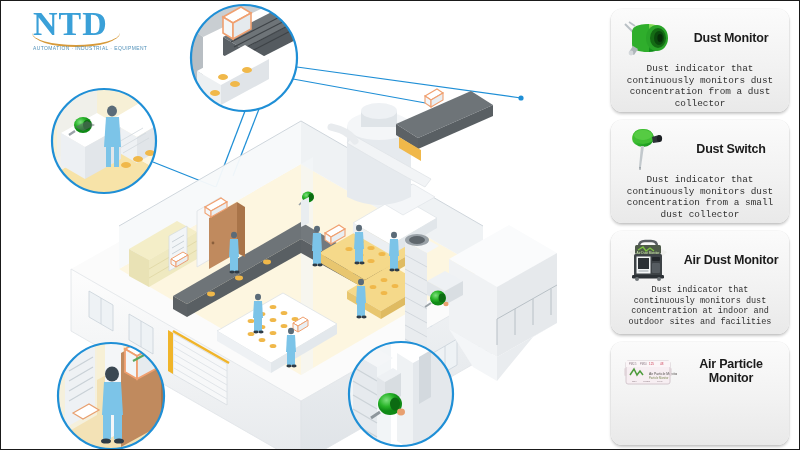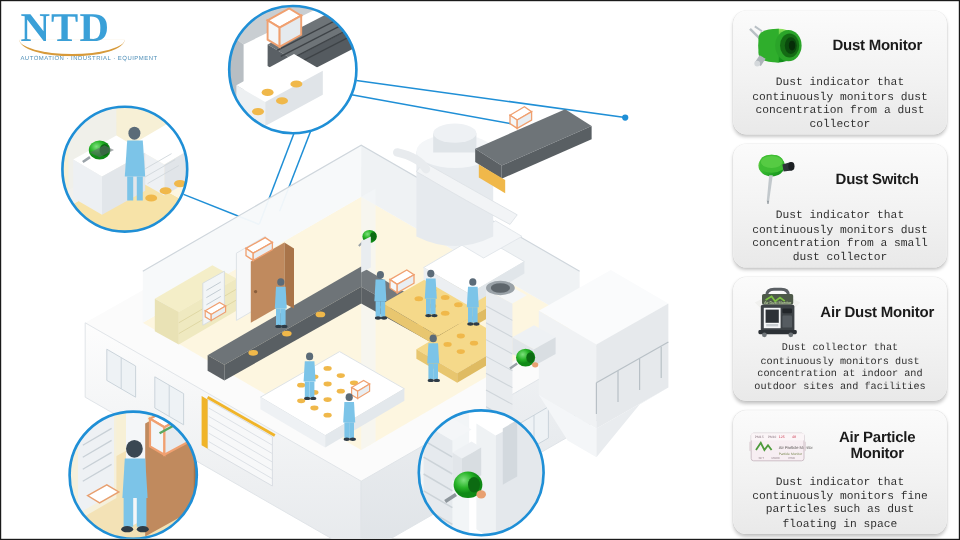--- a/index.html
+++ b/index.html
@@ -12,21 +12,21 @@
   #frame {
     position: relative;
     width: 800px; height: 450px;
     background: #ffffff;
     border: 1.5px solid #1a1a1a;
     overflow: hidden;
   }
 
   
   #logo {
-    position: absolute; left: 10px; top: 6px;
+    position: absolute; left: 26px; top: 6px;
     width: 120px; height: 46px;
   }
   #logo-mark {
     font-family: "Liberation Serif", serif;
     font-size: 34px; font-weight: 700;
     letter-spacing: 1px;
     color: #3aa0d8;
     line-height: 34px;
     padding-left: 6px;
   }
@@ -661,21 +661,21 @@
             <rect x="19.5" y="32" width="10" height="2" fill="#c8cdd1"></rect>
             <rect x="33" y="19" width="8" height="4" rx="1" fill="#22262a"></rect>
             <rect x="33" y="25" width="8" height="10" rx="1" fill="#565c61"></rect>
             <rect x="13" y="37" width="32" height="3.5" rx="1.2" fill="#2c3136"></rect>
             <circle cx="18" cy="41" r="2" fill="#6e7478"></circle>
             <circle cx="40" cy="41" r="2" fill="#6e7478"></circle>
           </svg>
         </div>
         <div class="card-title">Air Dust Monitor</div>
       </div>
-      <div class="card-desc small">Dust collector that continuously monitors dust concentration at indoor and outdoor sites and facilities</div>
+      <div class="card-desc small">Dust indicator that continuously monitors dust concentration at indoor and outdoor sites and facilities</div>
     </div>
 
     <div class="card">
       <div class="card-head">
         <div class="card-icon">
           <svg width="58" height="44" viewBox="0 0 58 44">
             <rect x="7" y="12" width="44" height="23" rx="2" fill="#f7eef2" stroke="#cbbcc4" stroke-width=".8"></rect>
             <rect x="7" y="12" width="44" height="6" fill="#fbf5f7"></rect>
             <g font-family="Liberation Sans, sans-serif" font-size="2.6" fill="#8a7680">
               <text x="10" y="16.4">PM2.5</text>
@@ -690,17 +690,16 @@
               <text x="13" y="33.4">SET</text>
                 <text x="24" y="33.4">MODE</text>
                 <text x="38" y="33.4">PWR</text>
             </g>
             <rect x="5.4" y="19" width="2" height="8" rx="1" fill="#e0d4d9"></rect>
             <rect x="50.6" y="19" width="2" height="8" rx="1" fill="#e0d4d9"></rect>
           </svg>
         </div>
         <div class="card-title">Air Particle Monitor</div>
       </div>
-      <div class="card-desc">Dust indicator that continuously monitors fine particles such as dust floating in space</div>
     </div>
 
   </div>
 </div>
 
 </body></html>

